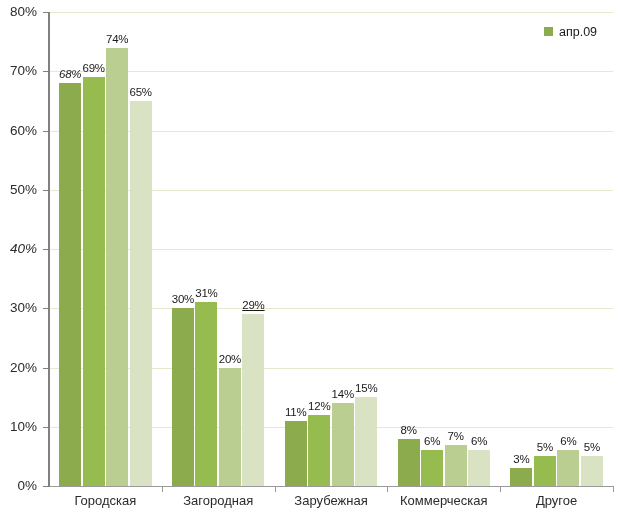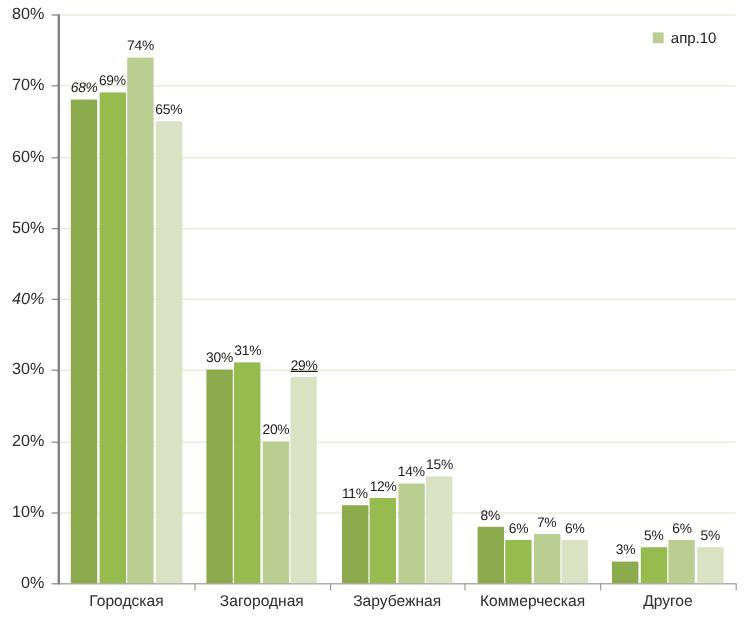--- a/index.html
+++ b/index.html
@@ -172,22 +172,22 @@
   <div id="groups-layer">
       <div class="group" style="left: 0px; top: 0px; width: 623px;"></div>
       <div class="group" style="left: 0px; top: 0px; width: 623px;"></div>
       <div class="group" style="left: 0px; top: 0px; width: 623px;"></div>
       <div class="group" style="left: 0px; top: 0px; width: 623px;"></div>
       <div class="group" style="left: 0px; top: 0px; width: 623px;"></div>
     </div>
 
   <div class="legend" id="legend">
       <div class="legend-item">
-        <span class="legend-swatch" style="background: rgb(186, 206, 146);"></span>
-        <span class="legend-text">апр.10</span>
+        <span class="legend-swatch" style="background: rgb(140, 171, 76);"></span>
+        <span class="legend-text">апр.09</span>
       </div>
     </div>
 
 <div class="tick" style="top: 486px;"></div>
     <div class="tick" style="top: 426.75px;"></div>
     <div class="tick" style="top: 367.5px;"></div>
     <div class="tick" style="top: 308.25px;"></div>
     <div class="tick" style="top: 249px;"></div>
     <div class="tick" style="top: 189.75px;"></div>
     <div class="tick" style="top: 130.5px;"></div>

